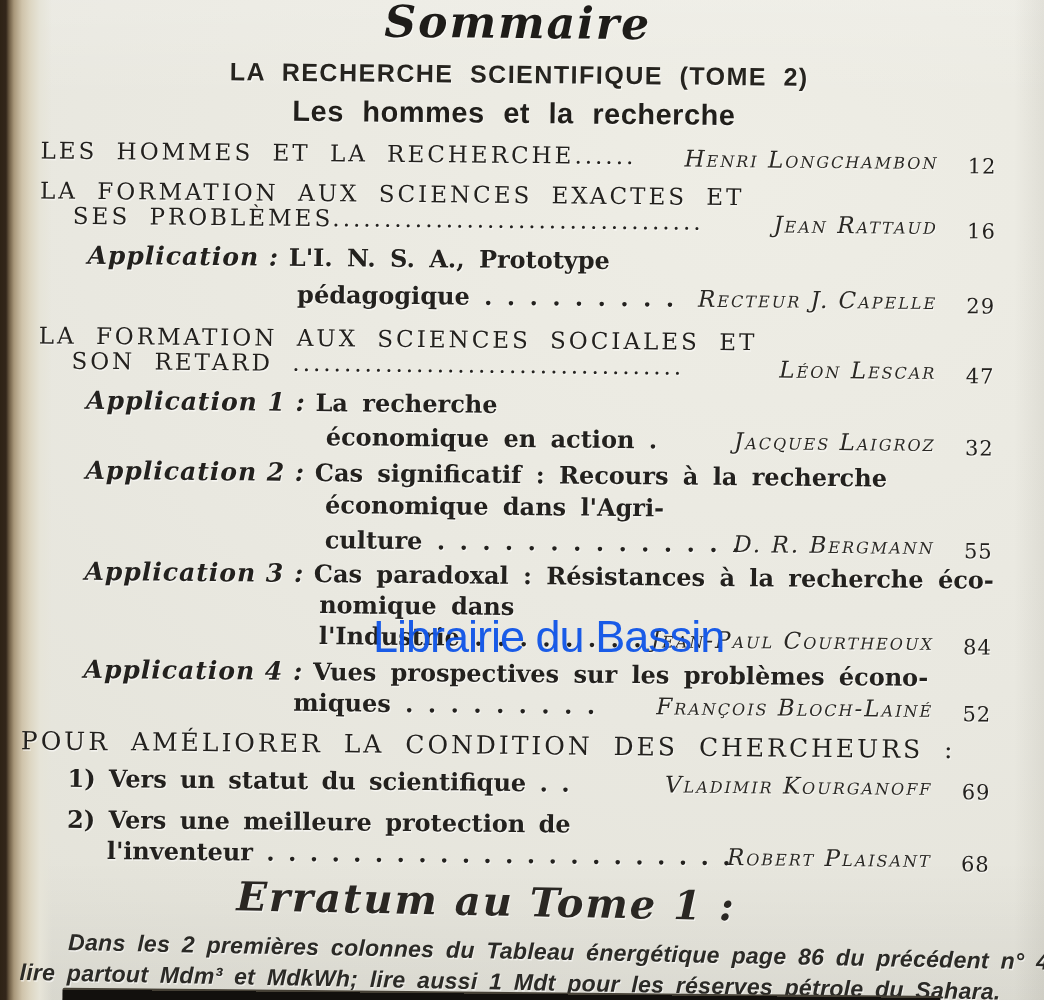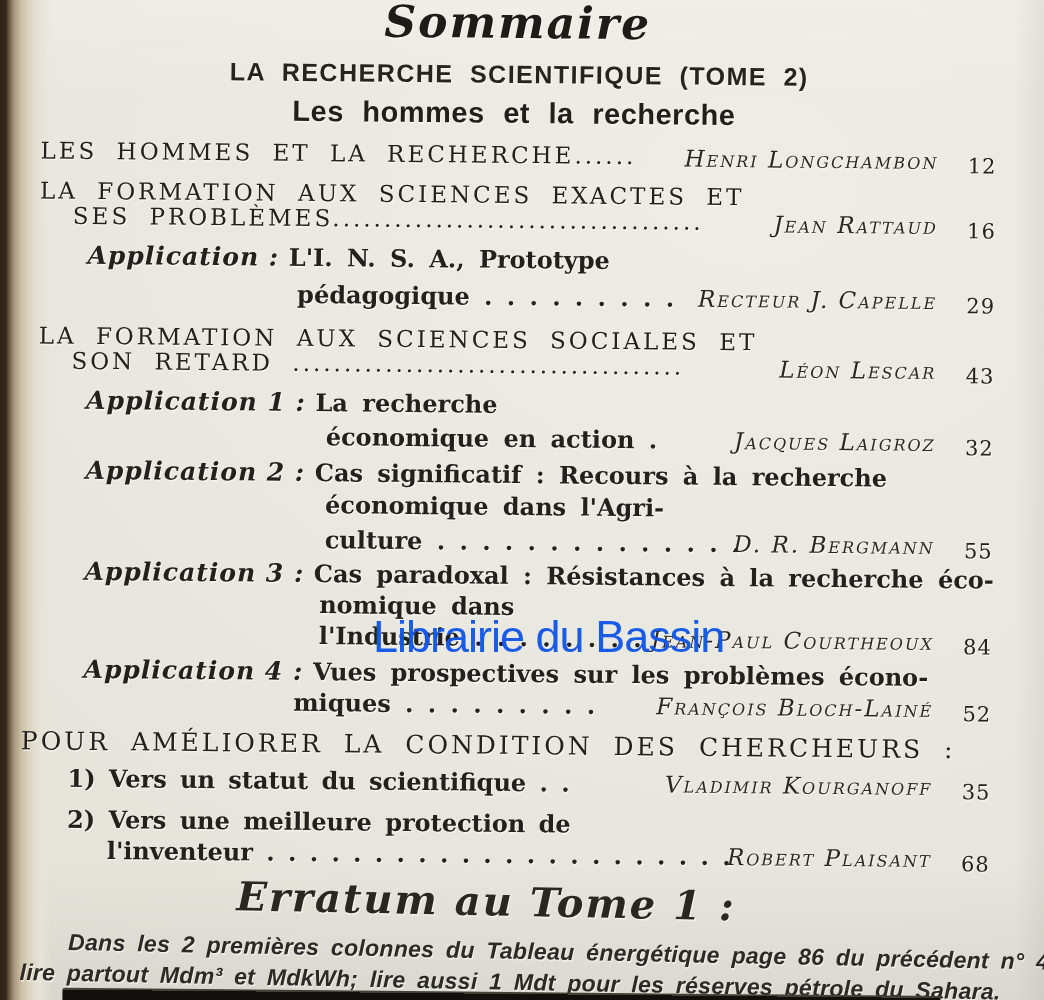--- a/index.html
+++ b/index.html
@@ -106,21 +106,21 @@
       <span class="txt">pédagogique . . . . . . . . .</span>
       <span class="author">Recteur J. Capelle</span>
       <span class="pagenum">29</span>
     </div>
     <div class="line caps" style="top:322px; padding-left:42px;">
       <span class="txt">LA FORMATION AUX SCIENCES SOCIALES ET</span>
     </div>
     <div class="line caps" style="top:347px; padding-left:75px;">
       <span class="txt">SON RETARD ......................................</span>
       <span class="author">Léon Lescar</span>
-      <span class="pagenum">43</span>
+      <span class="pagenum">47</span>
     </div>
     <div class="line app" style="top:385px; padding-left:90px;">
       <span class="pre">Application 1 : </span><span class="txt">La recherche</span>
     </div>
     <div class="line cont" style="top:419px; padding-left:330px;">
       <span class="txt">économique en action .</span>
       <span class="author">Jacques Laigroz</span>
       <span class="pagenum">32</span>
     </div>
     <div class="line app" style="top:455px; padding-left:90px;">
@@ -152,21 +152,21 @@
       <span class="txt">miques . . . . . . . . .</span>
       <span class="author">François Bloch-Lainé</span>
       <span class="pagenum">52</span>
     </div>
     <div class="line sech" style="top:726px; padding-left:28px;">
       <span class="txt">POUR AMÉLIORER LA CONDITION DES CHERCHEURS :</span>
     </div>
     <div class="line num" style="top:763px; padding-left:75px;">
       <span class="txt">1) Vers un statut du scientifique . .</span>
       <span class="author">Vladimir Kourganoff</span>
-      <span class="pagenum">35</span>
+      <span class="pagenum">69</span>
     </div>
     <div class="line num" style="top:804px; padding-left:75px;">
       <span class="txt">2) Vers une meilleure protection de</span>
     </div>
     <div class="line num" style="top:835px; padding-left:115px;">
       <span class="txt">l'inventeur . . . . . . . . . . . . . . . . . . . . . .</span>
       <span class="author">Robert Plaisant</span>
       <span class="pagenum">68</span>
     </div>
 

